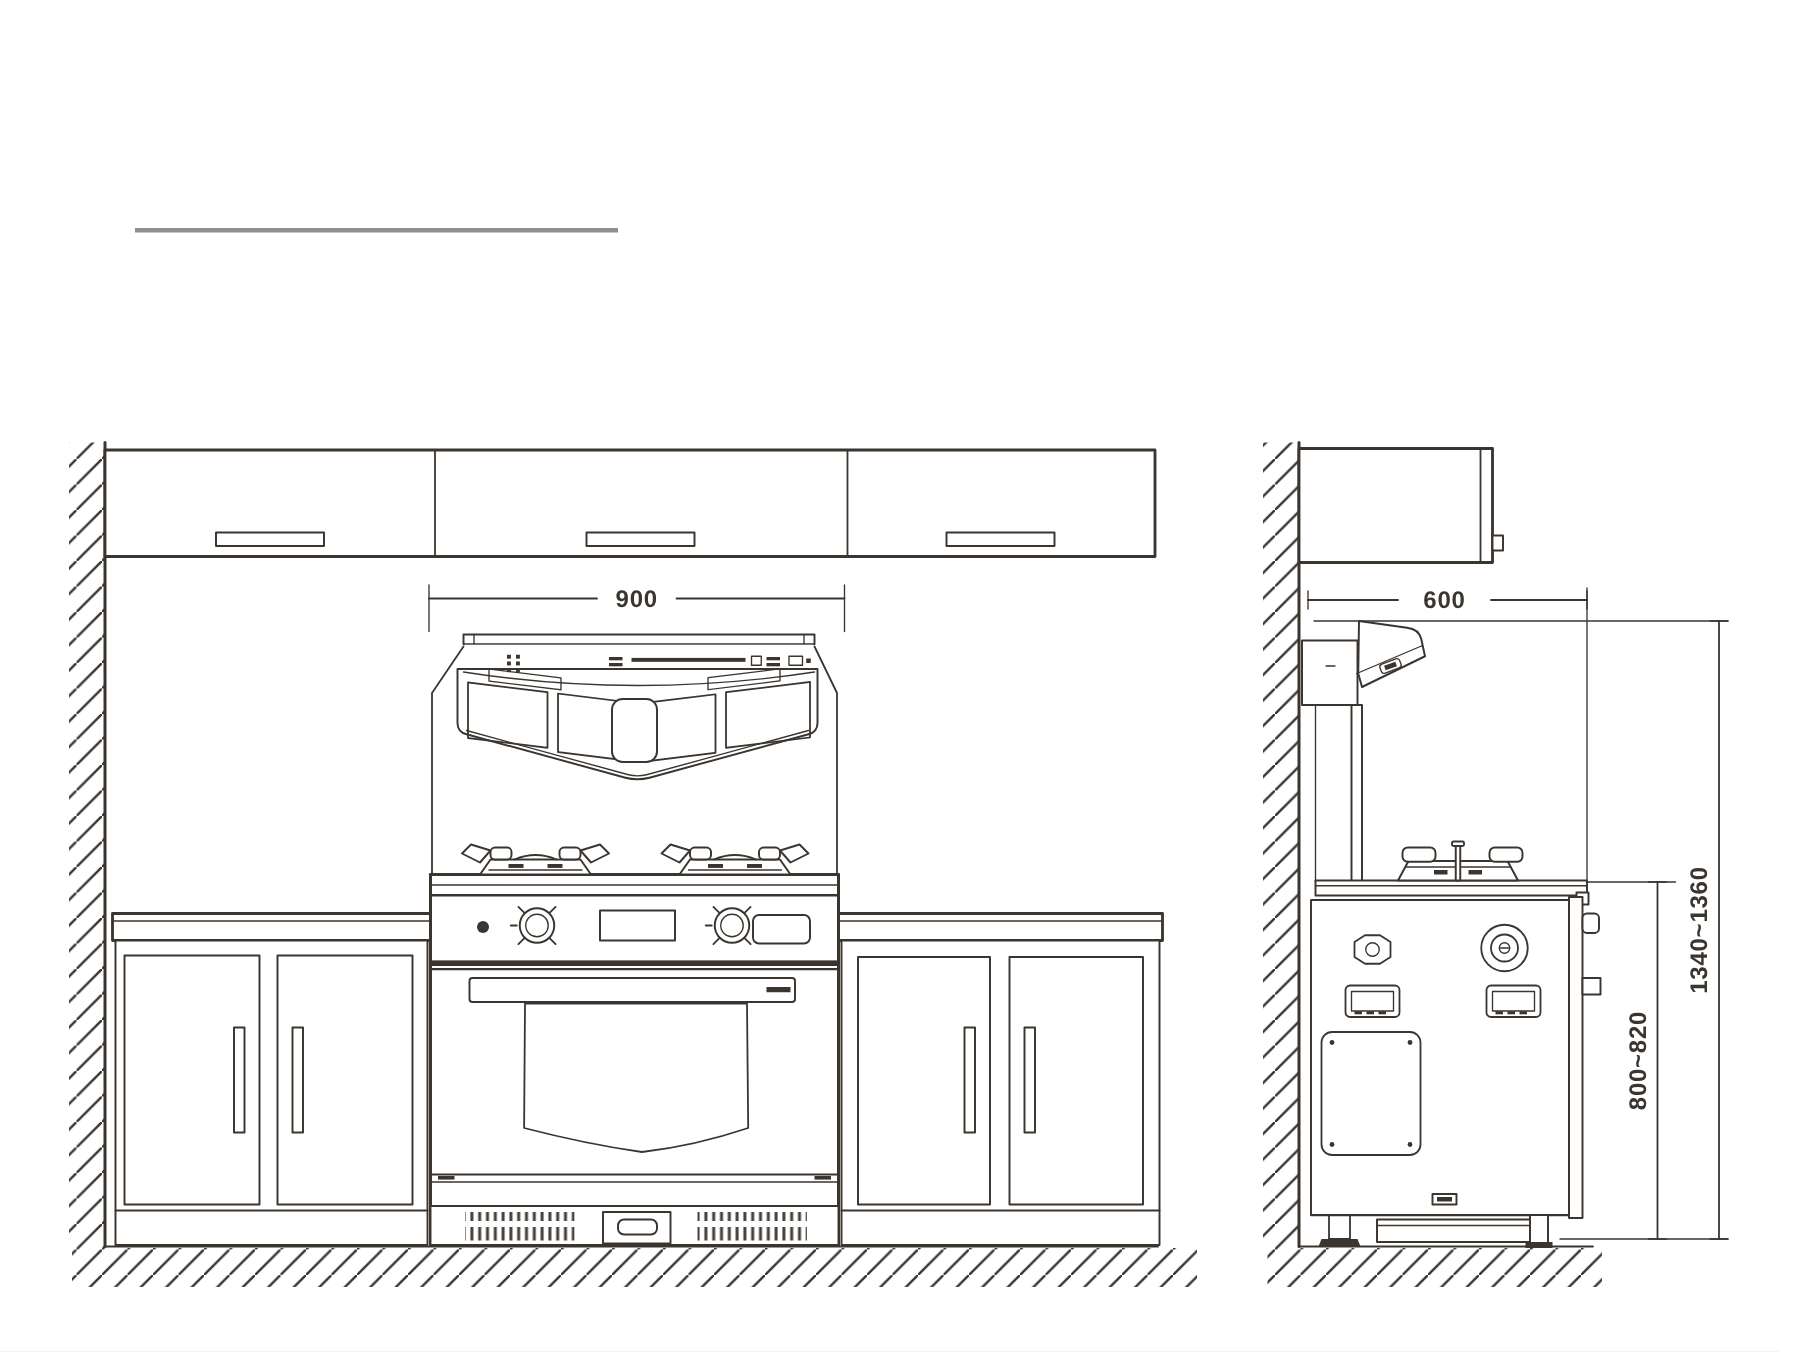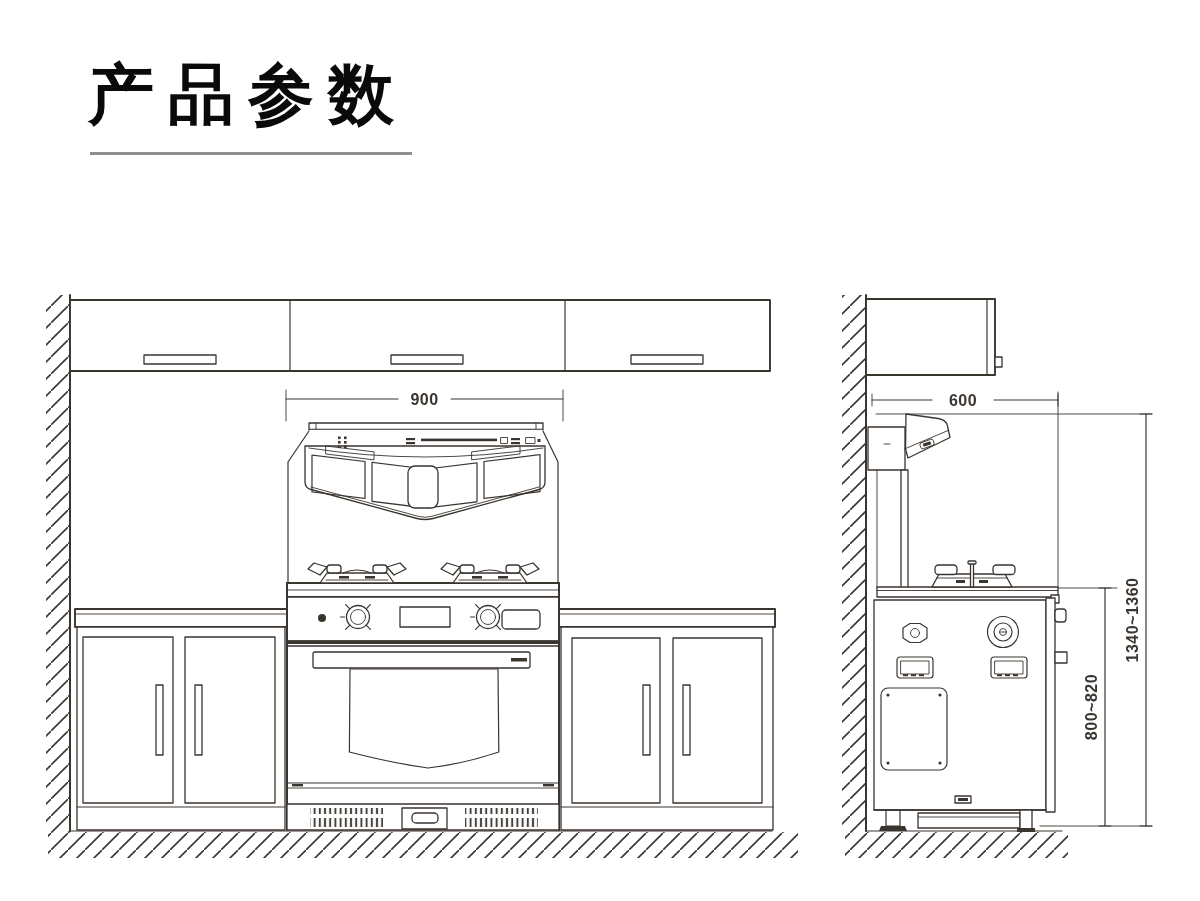--- a/index.html
+++ b/index.html
@@ -22,21 +22,20 @@
   .w{fill:#ffffff;stroke:var(--line);stroke-width:1.3;stroke-linejoin:round;}
   .w2{fill:#ffffff;stroke:var(--line);stroke-width:1.9;stroke-linejoin:round;}
   .dk{fill:var(--line);stroke:none;}
   text.dim{font-family:"Liberation Sans","DejaVu Sans",sans-serif;font-weight:700;font-size:16px;
            fill:var(--line);letter-spacing:0.5px;}
 </style>
 </head>
 <body>
 
 <div class="page">
-  <h1 class="title">产品参数</h1>
   <div class="title-underline"></div>
 
   <svg width="1200" height="901" viewBox="0 0 1200 901">
     <defs>
       <pattern id="hatch" width="17" height="17" patternUnits="userSpaceOnUse">
         <path d="M-3,20 L20,-3" stroke="#3b3530" stroke-width="1.6" fill="none"></path>
       </pattern>
       <pattern id="slats" width="15" height="5.6" patternUnits="userSpaceOnUse">
         <line x1="1.5" y1="2.8" x2="12" y2="2.8" stroke="#45403b" stroke-width="2.4" stroke-linecap="round"></line>
       </pattern>

